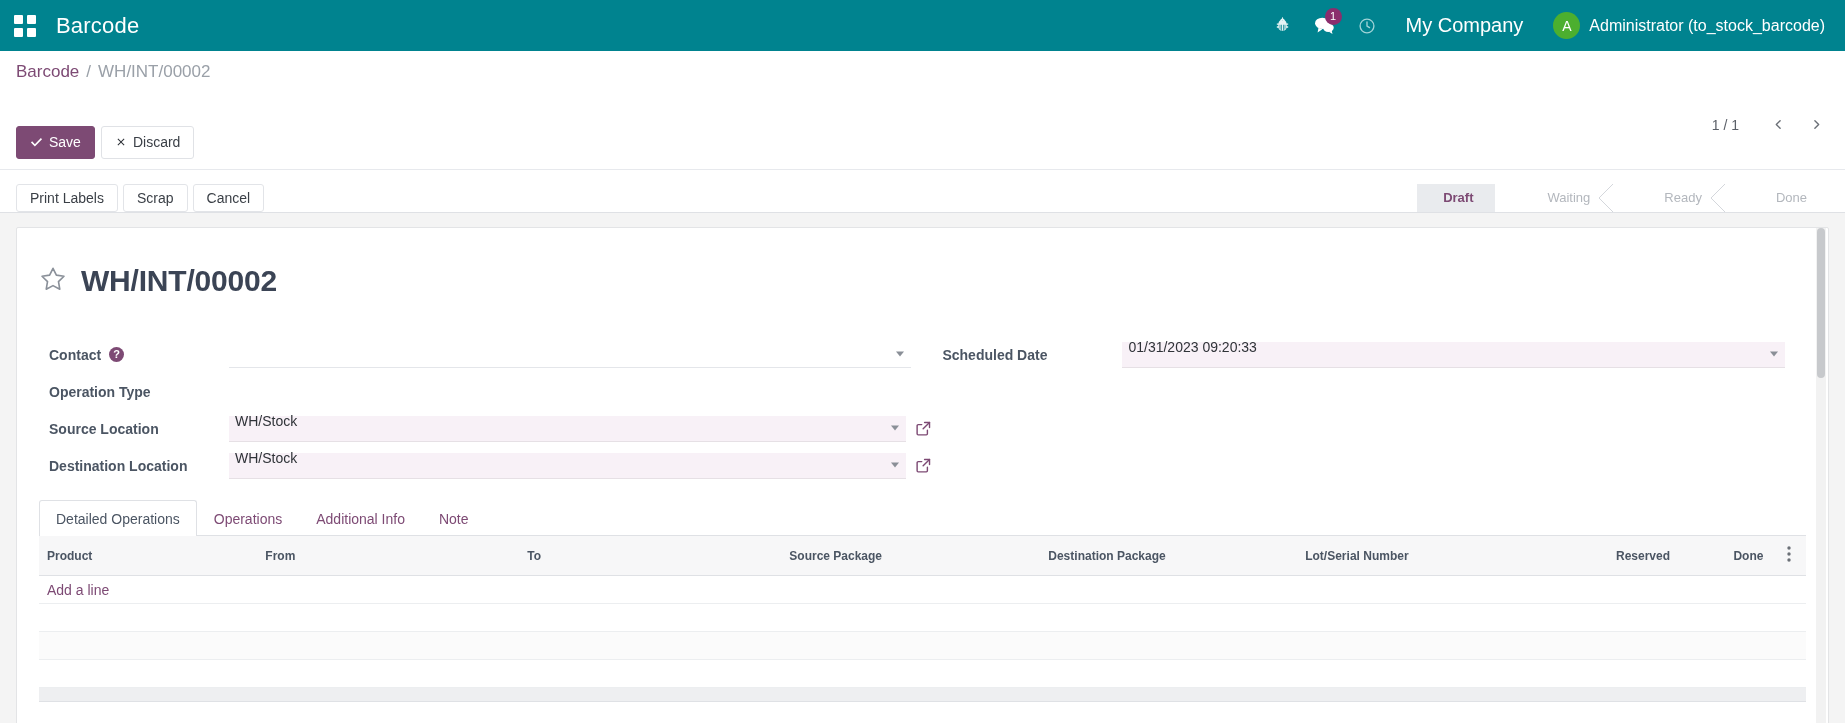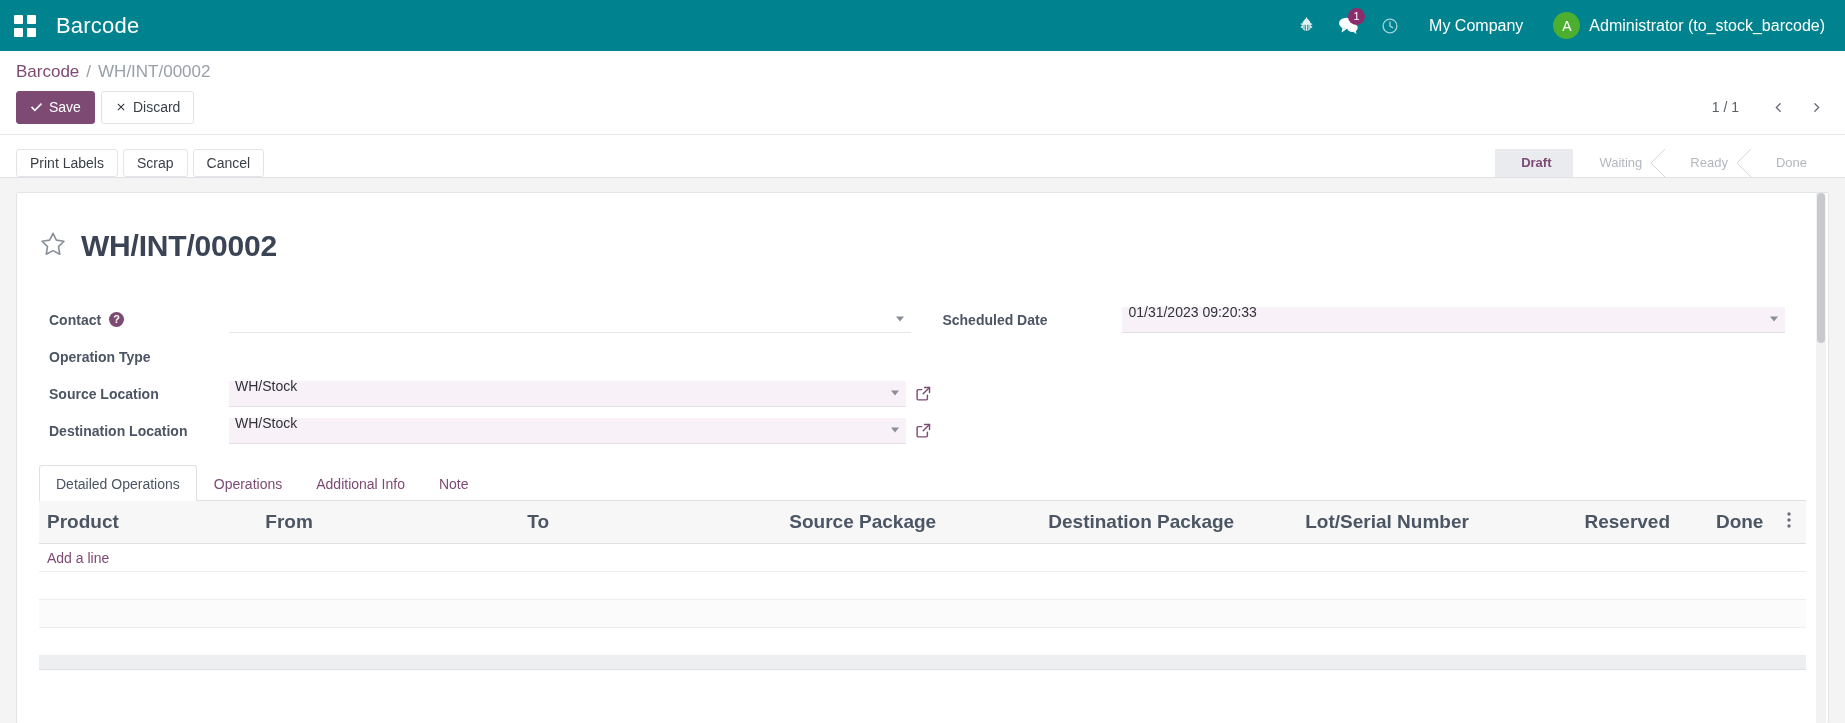--- a/index.html
+++ b/index.html
@@ -62,21 +62,21 @@
     padding: 0 4px;
     background: #8b2d6d;
     color: #fff;
     font-size: 11px;
     line-height: 17px;
     text-align: center;
     border-radius: 9px;
     font-weight: 400;
   }
   .nav-company {
-    font-size: 16px;
+    font-size: 20px;
     padding: 0 18px;
     color: #ffffff;
     cursor: pointer;
     white-space: nowrap;
   }
   .nav-user {
     display: flex;
     align-items: center;
     gap: 9px;
     padding: 0 4px 0 12px;
@@ -118,20 +118,21 @@
     padding: 9px 0 10px 0;
   }
   .btn {
     font-family: "Liberation Sans", sans-serif;
     font-size: 14px;
     border-radius: 3px;
     padding: 6px 13px;
     cursor: pointer;
     line-height: 1.35;
     white-space: nowrap;
+    margin-top: 35px;
   }
   .btn-save {
     background: #7d4a74;
     border: 1px solid #7d4a74;
     color: #ffffff;
     margin-right: 6px;
     display: inline-flex;
     align-items: center;
     gap: 6px;
   }
@@ -177,20 +178,21 @@
     padding: 5px 13px;
     border-radius: 3px;
     margin-right: 5px;
     cursor: pointer;
   }
   .statusbar {
     margin-left: auto;
     display: flex;
     align-items: stretch;
     height: 28px;
+    gap: 26px;
   }
   .st-item {
     position: relative;
     display: flex;
     align-items: center;
     padding: 0 22px 0 26px;
     font-size: 13px;
     color: #b3b7bd;
     background: transparent;
     cursor: pointer;
@@ -343,21 +345,21 @@
     background: #ffffff;
     border-color: #dfe1e5;
     border-bottom-color: #ffffff;
   }
 
   
   .list-table { width: 100%; border-collapse: collapse; table-layout: fixed; }
   .list-table th {
     background: #f7f7f8;
     border-bottom: 1px solid #dfe1e5;
-    font-size: 19px;
+    font-size: 12px;
     font-weight: bold;
     color: #4b5563;
     text-align: left;
     padding: 10px 8px;
     white-space: nowrap;
   }
   .list-table th.num { text-align: right; }
   .list-table th.opt { width: 34px; text-align: center; color: #6b7077; cursor: pointer; }
   .list-table td {
     border-bottom: 1px solid #eceef0;

